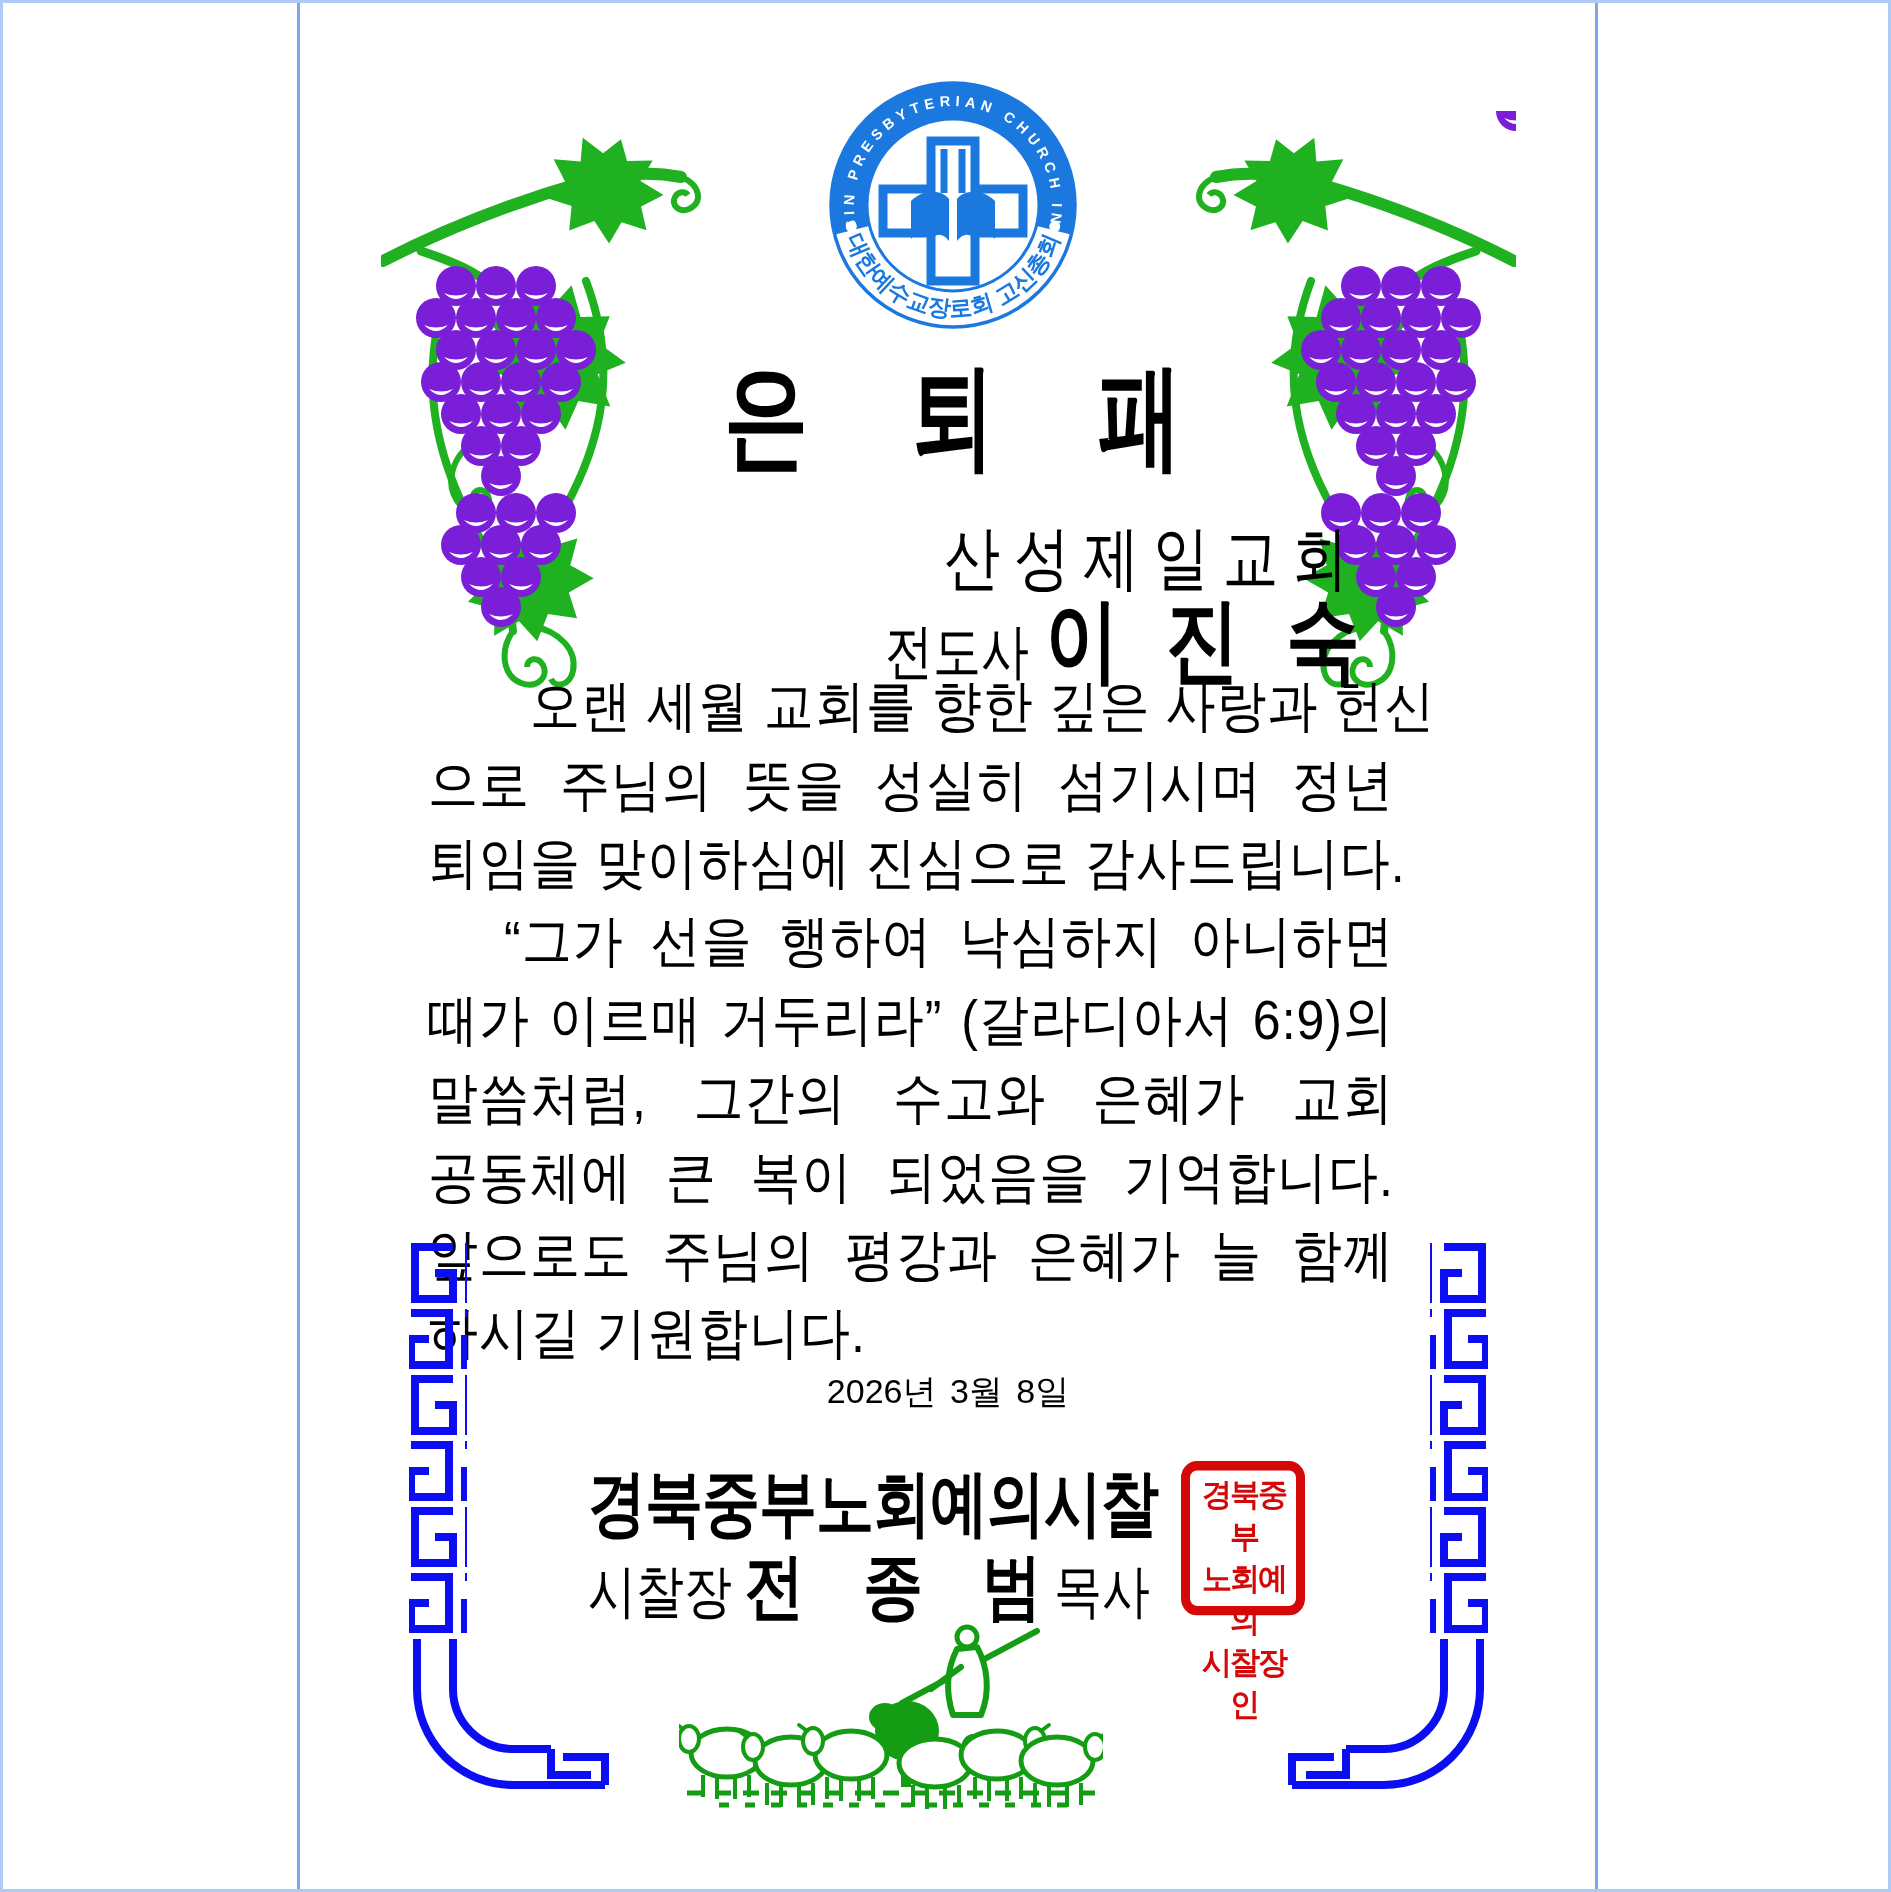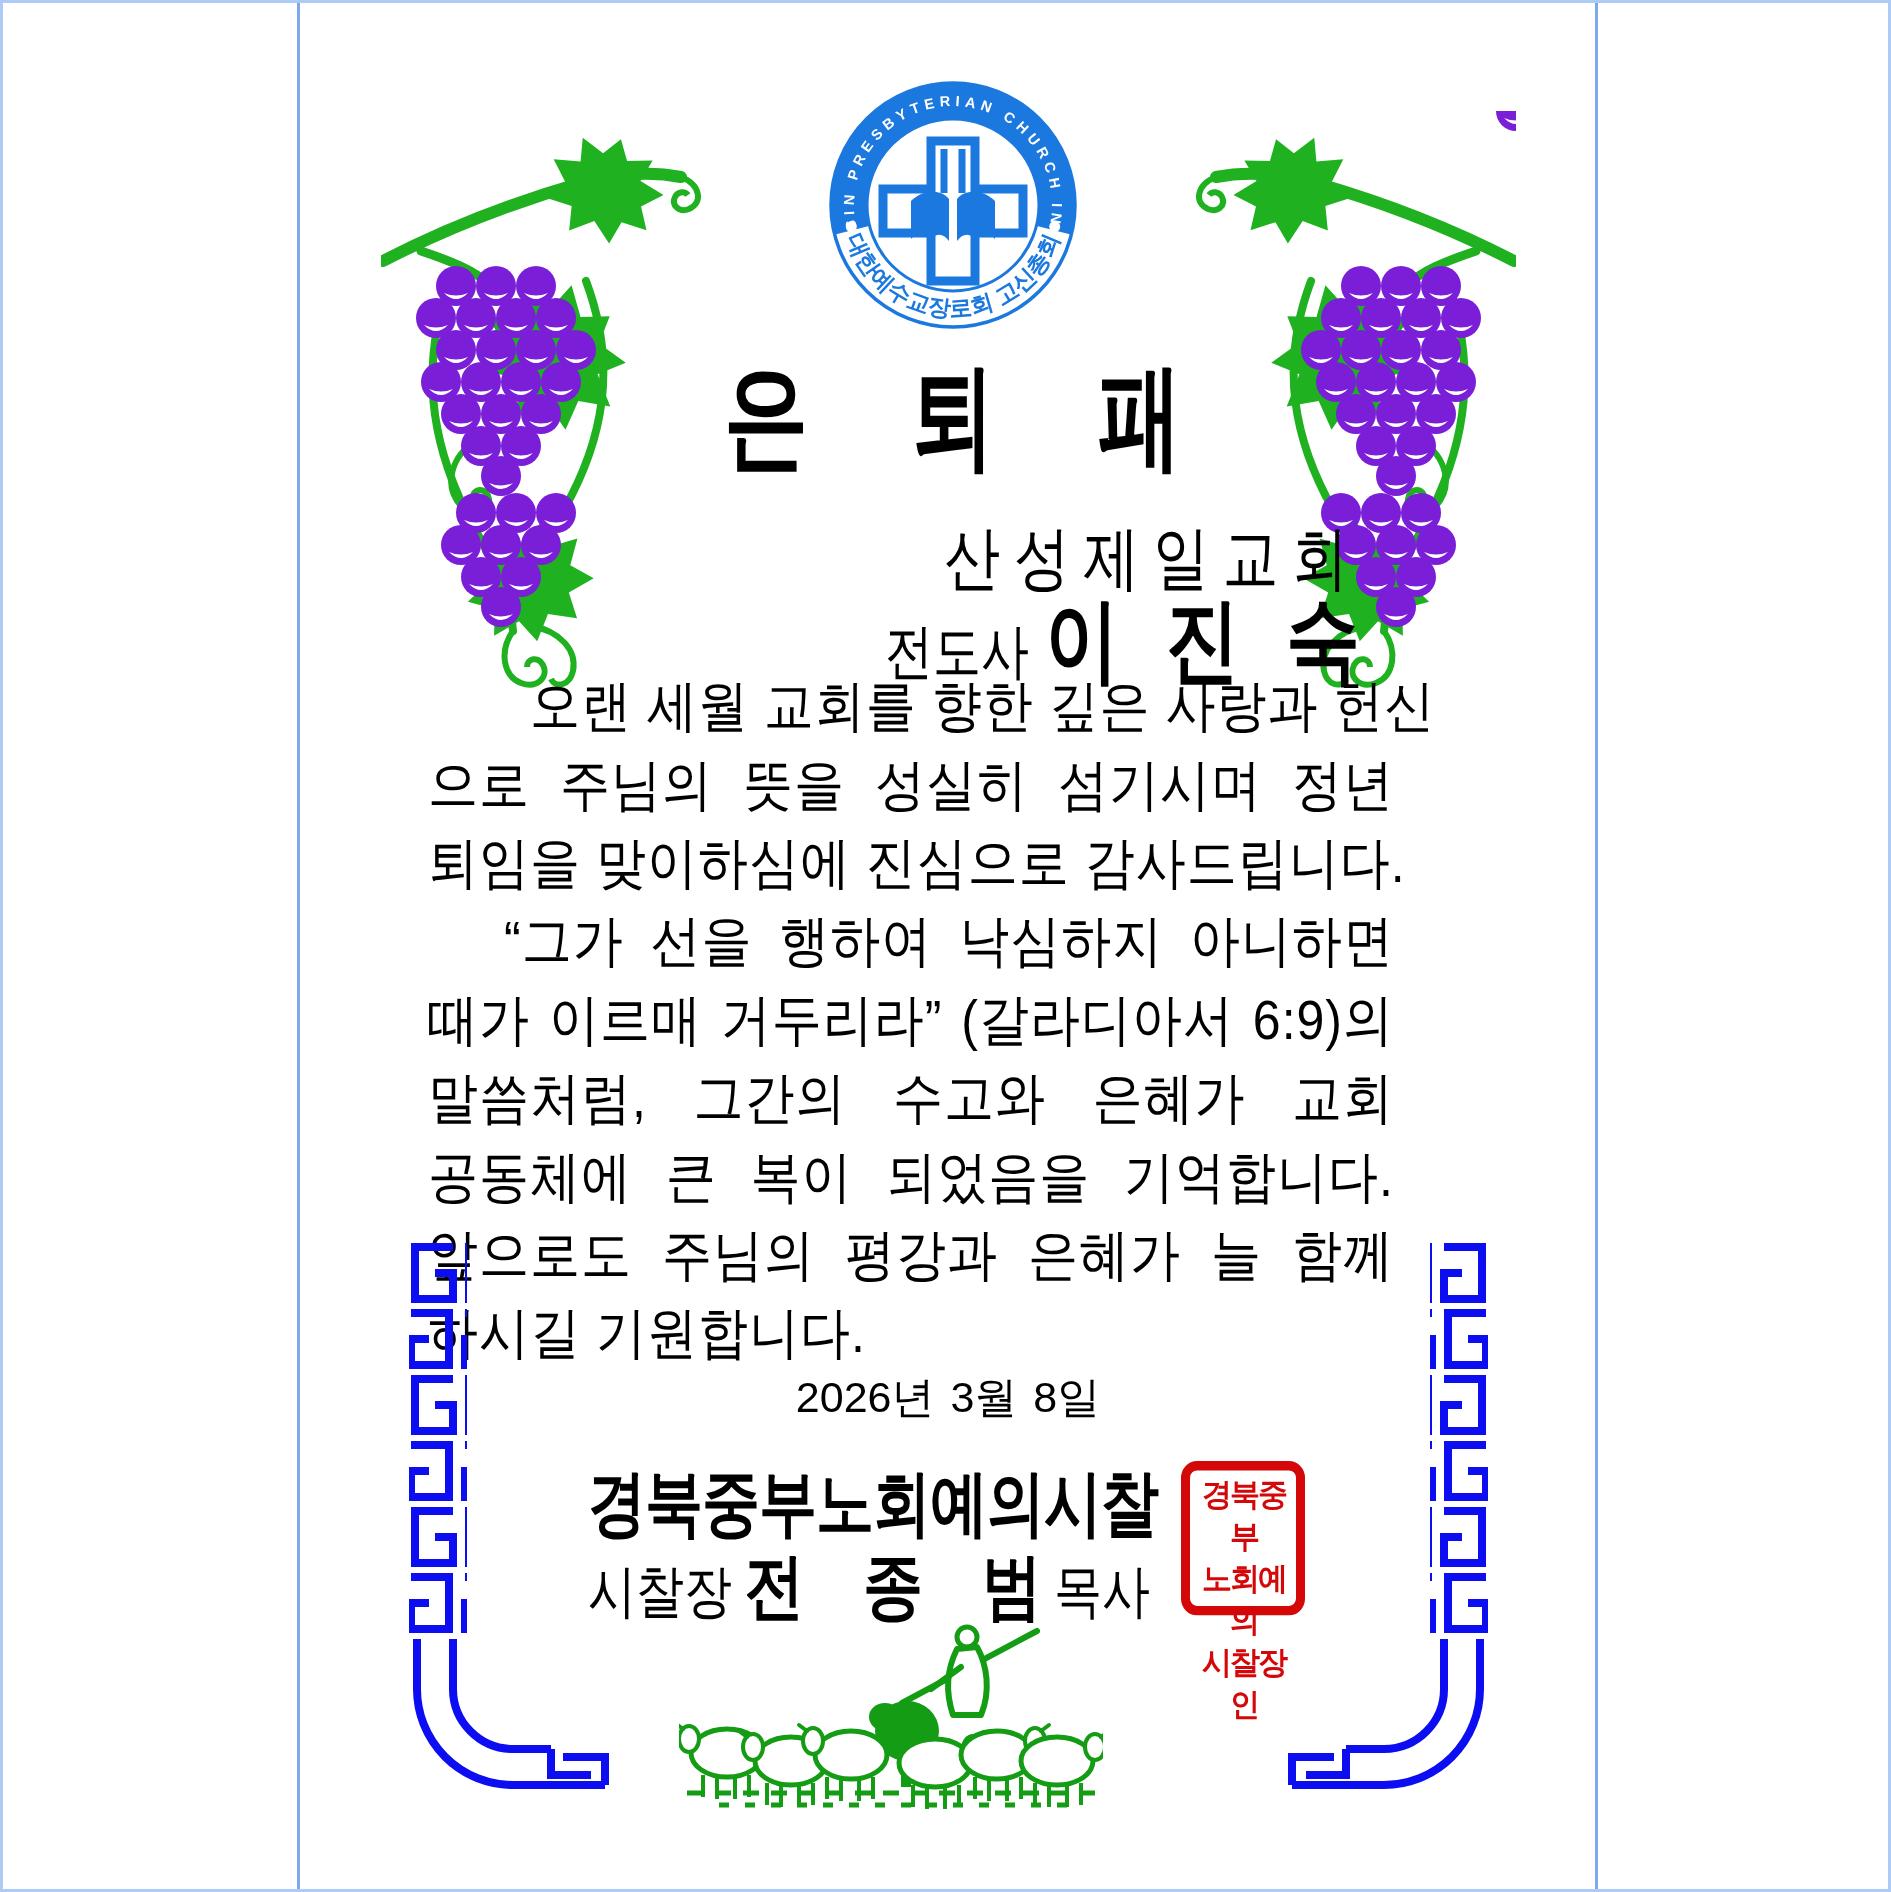--- a/index.html
+++ b/index.html
@@ -37,21 +37,21 @@
   .bodytext{left:425px;top:664px;width:966px;font-size:50px;
             transform:scaleY(1.12);transform-origin:top left;}
   .bline{line-height:70px;height:70px;text-align:justify;text-align-last:justify;
          word-break:keep-all;white-space:nowrap;letter-spacing:1px;}
   .bline.indent{padding-left:102px;}
   .bline.quote{padding-left:76px;}
   .bline.lastline{text-align-last:left;}
 
   
   .dateline{left:296px;top:1366px;width:1298px;text-align:center;
-            font-size:43px;word-spacing:4px;}
+            font-size:34px;word-spacing:4px;}
 
   
   .org{left:585px;top:1452px;font-size:58px;font-weight:bold;letter-spacing:-1px;
        transform:scaleY(1.25);transform-origin:top left;white-space:nowrap;}
   .officer{left:585px;top:1536px;width:562px;display:flex;align-items:baseline;
            justify-content:space-between;transform:scaleY(1.2);transform-origin:top left;
            white-space:nowrap;}
   .officer .otitle,.officer .osuffix{font-size:48px;}
   .officer .oname{font-size:60px;font-weight:bold;word-spacing:42px;}
 

